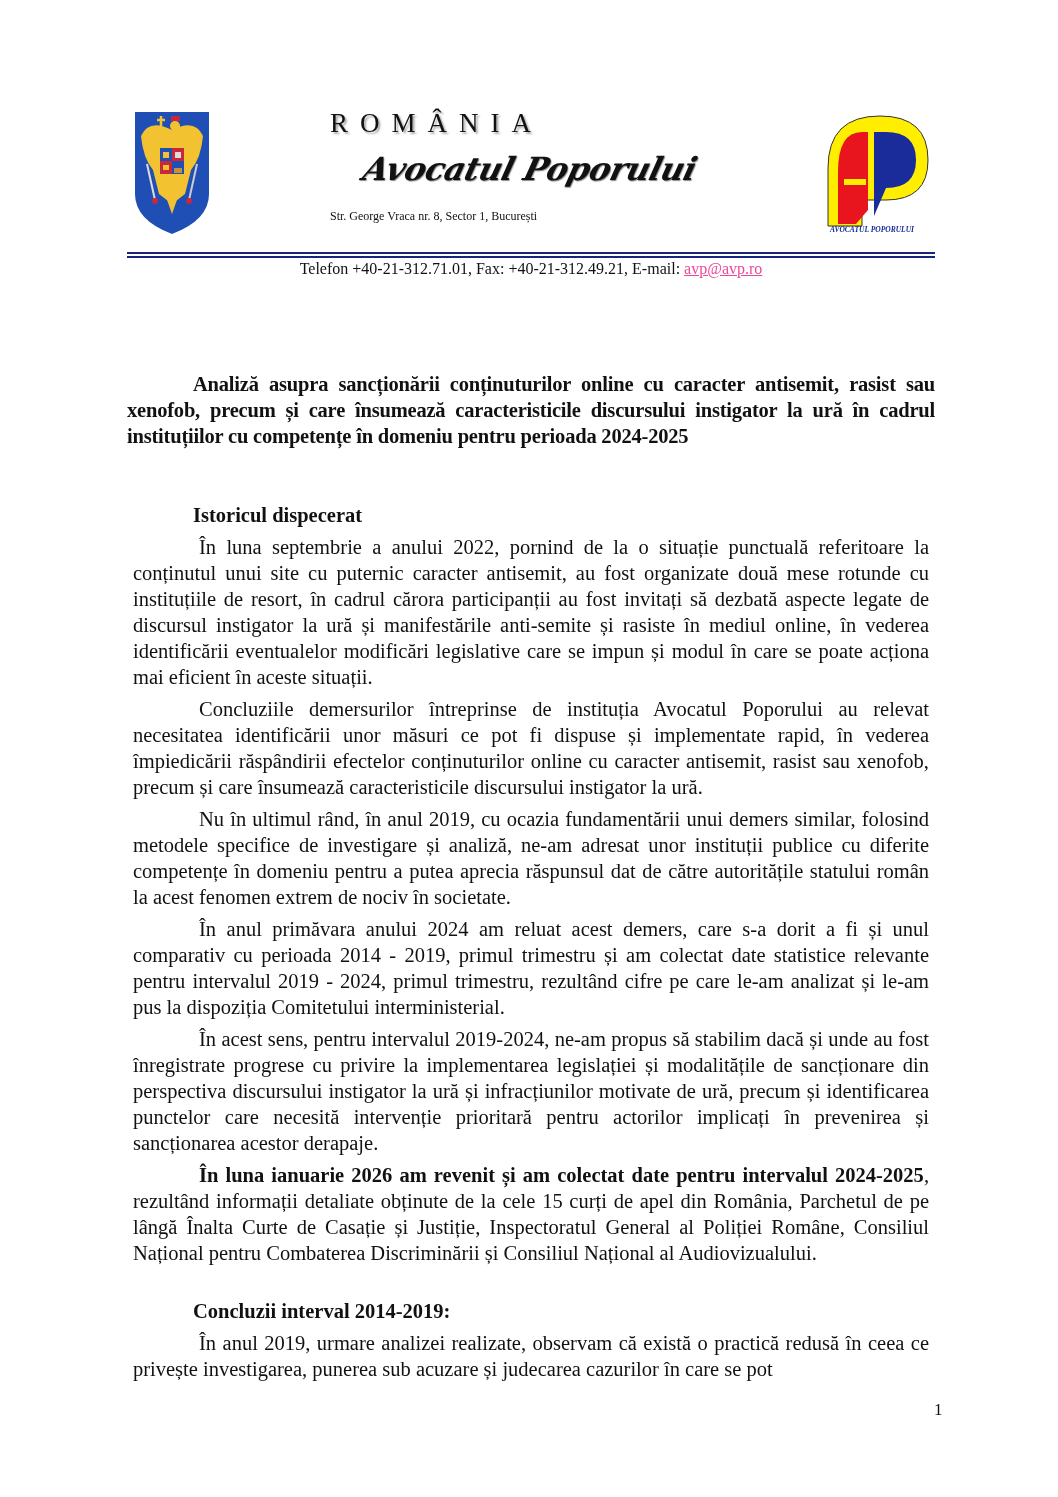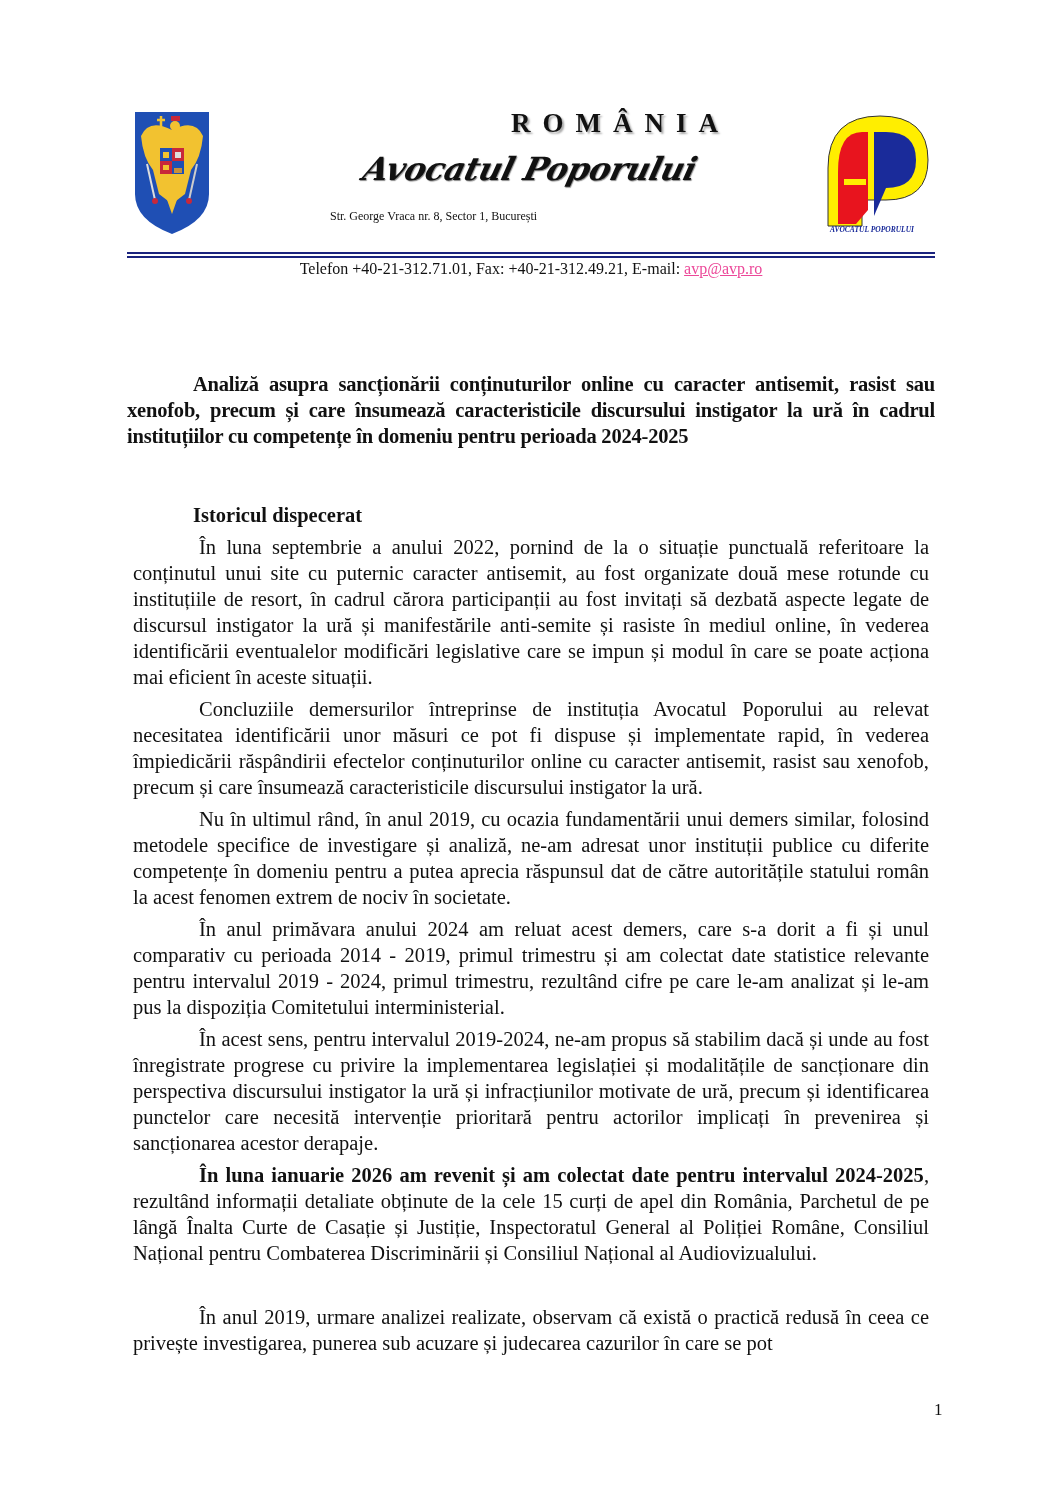--- a/index.html
+++ b/index.html
@@ -3,22 +3,22 @@
 <meta charset="utf-8">
 <style>
   html, body { margin: 0; padding: 0; background: #ffffff; }
   body { width: 1058px; height: 1497px; position: relative; overflow: hidden;
          font-family: "Liberation Serif", "DejaVu Serif", serif; color: #111; }
   .page { position: absolute; left: 0; top: 0; width: 1058px; height: 1497px; background: #fff; }
 
   
   .coat { position: absolute; left: 133px; top: 108px; width: 78px; height: 128px; }
   .ap-logo { position: absolute; left: 818px; top: 108px; width: 122px; height: 128px; }
-  .country { position: absolute; left: 330px; top: 108px; width: 400px; text-align: right;
-             font-family: "Liberation Serif", serif; font-weight: bold; font-size: 27px;
+  .country { position: absolute; left: 330px; top: 108px; width: 400px; text-align: left;
+             font-family: "Liberation Serif", serif; font-weight: normal; font-size: 27px;
              letter-spacing: 12px; color: #111; text-shadow: 2px 2px 2px #aaa; }
   .institution { position: absolute; left: 300px; top: 150px; width: 460px; text-align: center;
                  font-family: "DejaVu Serif", serif; font-style: italic; font-weight: bold;
                  font-size: 32px; color: #111; transform: skewX(-14deg); letter-spacing: -0.5px;
                  text-shadow: 1px 1px 1px #888; }
   .address { position: absolute; left: 330px; top: 206px; width: 400px; text-align: left;
              font-size: 12px; line-height: 20px; }
   .website { position: absolute; left: 330px; top: 226px; width: 400px; text-align: center;
              font-size: 16px; line-height: 20px; }
   .rule { position: absolute; left: 127px; top: 252px; width: 808px; height: 6px; }
@@ -105,17 +105,18 @@
 
     <p class="section-heading">Istoricul dispecerat</p>
     <p class="para">În luna septembrie a anului 2022, pornind de la o situație punctuală referitoare la conținutul unui site cu puternic caracter antisemit, au fost organizate două mese rotunde cu instituțiile de resort, în cadrul cărora participanții au fost invitați să dezbată aspecte legate de discursul instigator la ură și manifestările anti-semite și rasiste în mediul online, în vederea identificării eventualelor modificări legislative care se impun și modul în care se poate acționa mai eficient în aceste situații.</p>
     <p class="para">Concluziile demersurilor întreprinse de instituția Avocatul Poporului au relevat necesitatea identificării unor măsuri ce pot fi dispuse și implementate rapid, în vederea împiedicării răspândirii efectelor conținuturilor online cu caracter antisemit, rasist sau xenofob, precum și care însumează caracteristicile discursului instigator la ură.</p>
     <p class="para">Nu în ultimul rând, în anul 2019, cu ocazia fundamentării unui demers similar, folosind metodele specifice de investigare și analiză, ne-am adresat unor instituții publice cu diferite competențe în domeniu pentru a putea aprecia răspunsul dat de către autoritățile statului român la acest fenomen extrem de nociv în societate.</p>
     <p class="para">În anul primăvara anului 2024 am reluat acest demers, care s-a dorit a fi și unul comparativ cu perioada 2014 - 2019, primul trimestru și am colectat date statistice relevante pentru intervalul 2019 - 2024, primul trimestru, rezultând cifre pe care le-am analizat și le-am pus la dispoziția Comitetului interministerial.</p>
     <p class="para">În acest sens, pentru intervalul 2019-2024, ne-am propus să stabilim dacă și unde au fost înregistrate progrese cu privire la implementarea legislației și modalitățile de sancționare din perspectiva discursului instigator la ură și infracțiunilor motivate de ură, precum și identificarea punctelor care necesită intervenție prioritară pentru actorilor implicați în prevenirea și sancționarea acestor derapaje.</p>
     <p class="para"><b class="inline">În luna ianuarie 2026 am revenit și am colectat date pentru intervalul 2024-2025</b><span>, rezultând informații detaliate obținute de la cele 15 curți de apel din România, Parchetul de pe lângă Înalta Curte de Casație și Justiție, Inspectoratul General al Poliției Române, Consiliul Național pentru Combaterea Discriminării și Consiliul Național al Audiovizualului.</span></p>
 
     <div class="gap-section"></div>
+    <p class="section-heading">Concluzii interval 2014-2019:</p>
     <p class="para">În anul 2019, urmare analizei realizate, observam că există o practică redusă în ceea ce privește investigarea, punerea sub acuzare și judecarea cazurilor în care se pot</p>
   </div>
 
   <div class="page-number">1</div>
 </div>
 
 </body></html>

